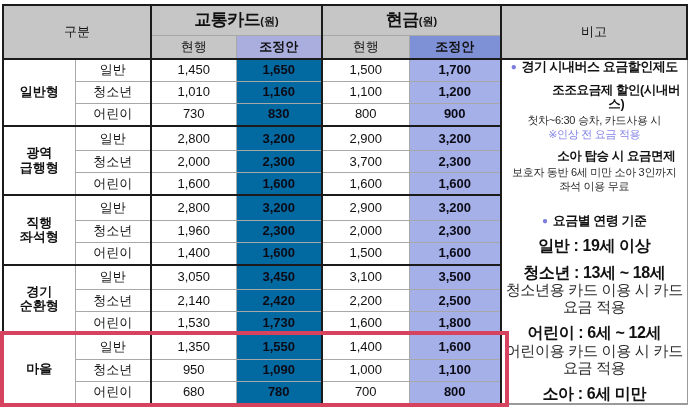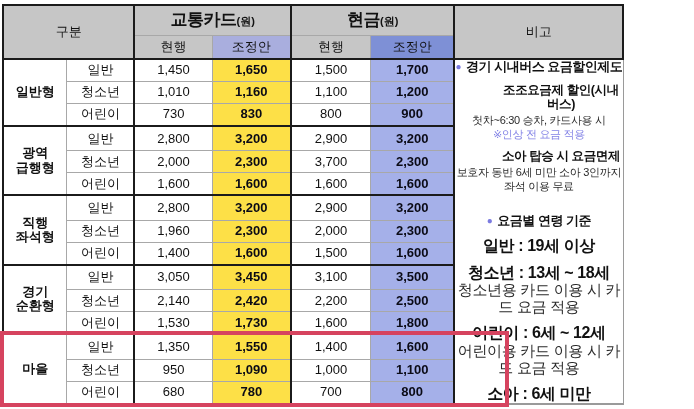--- a/index.html
+++ b/index.html
@@ -1,45 +1,45 @@
 <!DOCTYPE html>
 <html><head>
 <meta charset="utf-8">
 <style>
   html,body{margin:0;padding:0;background:#ffffff;}
   body{width:694px;height:409px;font-family:"Liberation Sans","DejaVu Sans",sans-serif;color:#111;}
-  .stage{position:relative;width:624px;height:409px;overflow:hidden;}
+  .stage{position:relative;width:694px;height:409px;overflow:hidden;}
   table.fare{border-collapse:collapse;position:absolute;left:2px;top:4px;table-layout:fixed;}
   table.fare td{border:1px solid #a8a8a8;padding:0;text-align:center;vertical-align:middle;
     font-size:13px;line-height:1.1;overflow:hidden;}
   
   col.c-g{width:72px;} col.c-t{width:76px;} col.c-v1{width:85px;} col.c-v2{width:86px;}
   col.c-v3{width:87px;} col.c-v4{width:92px;} col.c-rk{width:186px;}
   
   tr.hr1 td{height:29px;} tr.hr2 td{height:22px;} tr.drow td{height:21px;}
   
   .gray{background:#c6c6c6;}
   .h-adj-card{background:#a9aede;}
   .h-adj-cash{background:#7e90d6;}
-  .b-adj-card{background:#fde047;}
+  .b-adj-card{background:#0369a1;}
   .b-adj-cash{background:#a5b0e9;}
   
   .bt2{border-top:2px solid #1b1b1b !important;}
   .bl2{border-left:2px solid #1b1b1b !important;}
   .br2{border-right:2px solid #1b1b1b !important;}
   .bb2{border-bottom:2px solid #1b1b1b !important;}
   tr.group-top td{border-top:2px solid #1b1b1b;}
   tr.last td{border-bottom:2px solid #1b1b1b;}
   tr.hr2 td{border-top:1px solid #666;}
   
   .corner{font-size:14px;font-weight:500;}
   .gh-big{font-size:17px;font-weight:800;letter-spacing:-0.5px;}
   .gh-unit{font-size:11px;font-weight:600;}
   .sub{font-size:13px;font-weight:500;}
-  .sub-adj{font-weight:400;}
+  .sub-adj{font-weight:700;}
   .rk-hdr{font-size:14px;font-weight:500;}
   
   .gname{font-weight:800;font-size:14px;white-space:pre-line;line-height:1.2;}
   .tier{font-size:12.5px;margin-left:12px;}
   .num{text-align:right;padding-right:13px;font-size:14px;}
   .adj{font-weight:800;color:#0b0b16;}
   
   .rk-cell{vertical-align:top;text-align:left;background:#ffffff;padding:24px 6px 0 9px;
     border-right:1px solid #9a9a9a !important;border-bottom:2px solid #9a9a9a !important;}
   .rk-title{font-size:13px;font-weight:800;letter-spacing:-0.5px;}

